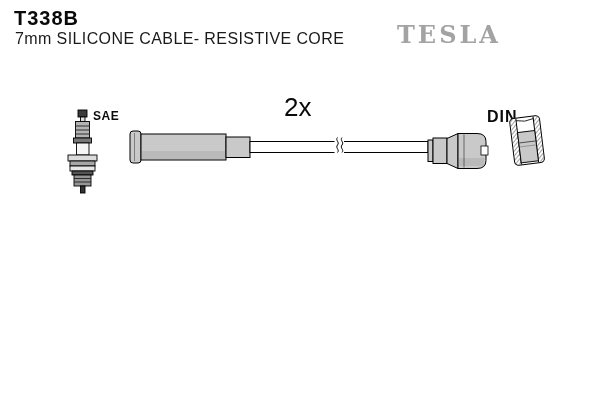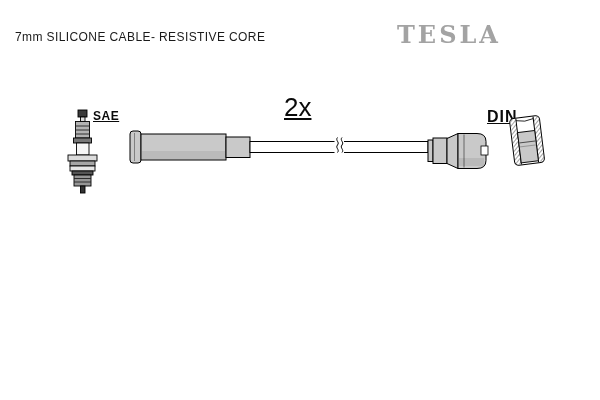--- a/index.html
+++ b/index.html
@@ -13,39 +13,40 @@
   .page{
     position:relative;width:600px;height:400px;
     background:var(--background);overflow:hidden;
   }
   .part-number{
     position:absolute;left:14px;top:7px;
     font-size:20px;font-weight:bold;color:#0a0a0a;letter-spacing:1px;
   }
   .subtitle{
     position:absolute;left:15px;top:30px;
-    font-size:12px;color:#1a1a1a;letter-spacing:.4px;
+    font-size:16px;color:#1a1a1a;letter-spacing:.4px;
   }
   .brand{
     position:absolute;left:397px;top:20px;
     font-family:"DejaVu Serif","Liberation Serif",serif;
     font-size:24px;font-weight:bold;color:var(--brand-gray);
     letter-spacing:3px;
   }
-  .label{position:absolute;color:#0a0a0a;text-decoration:underline;}
+  .label{position:absolute;color:#0a0a0a;}
   .label.sae{left:93px;top:109px;font-size:12px;font-weight:bold;letter-spacing:.5px;}
   .label.qty{left:284px;top:92px;font-size:26px;font-weight:400;}
   .label.din{left:487px;top:108px;font-size:16px;font-weight:bold;letter-spacing:1px;}
   svg.diagram{position:absolute;left:0;top:0;}
 </style>
 </head>
 <body>
 
 <div class="page">
 
+  <div class="part-number">T338B</div>
   <div class="subtitle">7mm SILICONE CABLE- RESISTIVE CORE</div>
   <div class="brand">TESLA</div>
 
   <div class="label sae">SAE</div>
   <div class="label qty">2x</div>
   <div class="label din">DIN</div>
 
   <svg class="diagram" width="600" height="400" viewBox="0 0 600 400">
     <defs>
       <pattern id="hatch" width="3" height="4" patternUnits="userSpaceOnUse" patternTransform="rotate(45)">

